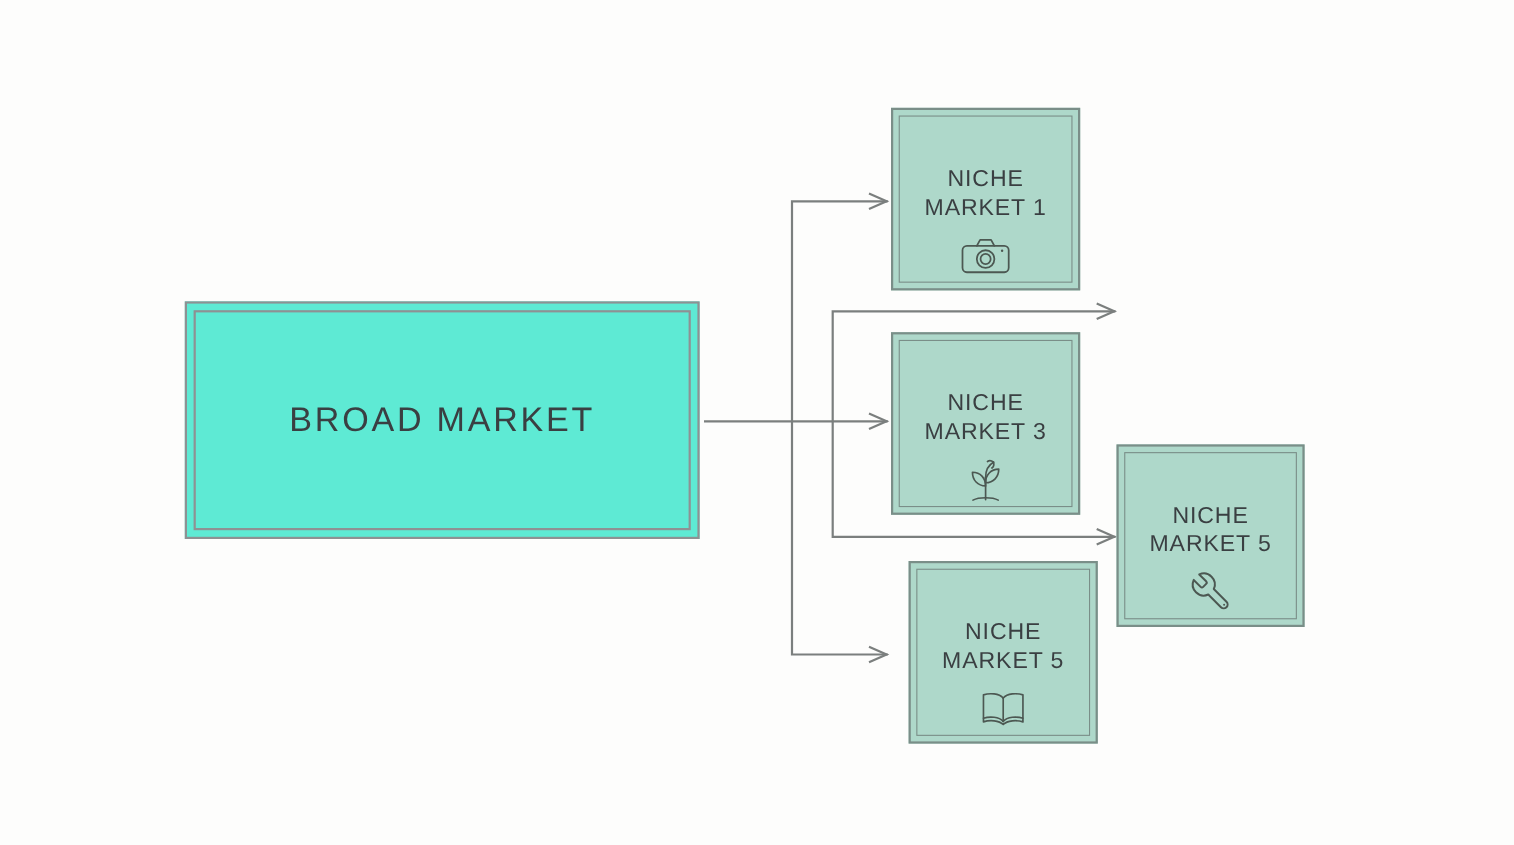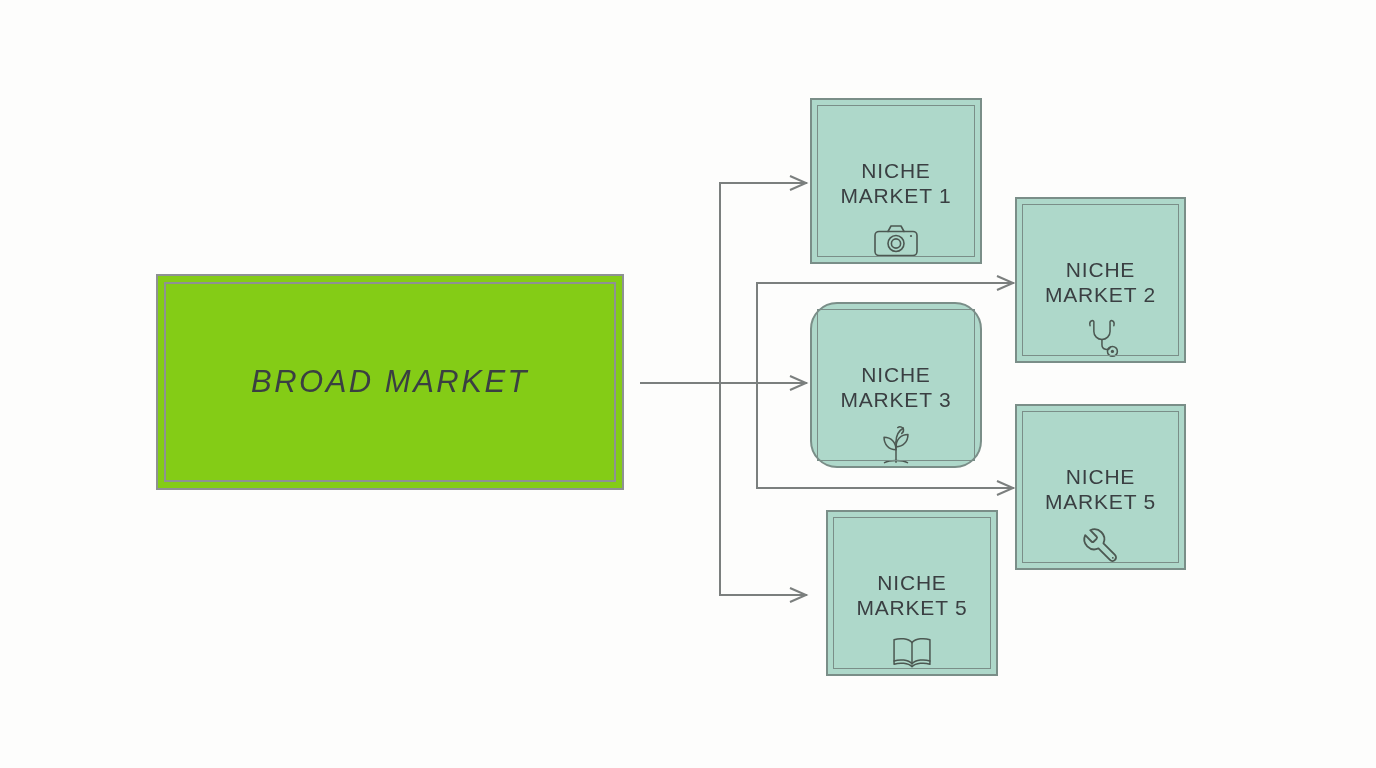--- a/index.html
+++ b/index.html
@@ -26,24 +26,24 @@
     position:absolute;left:0;top:0;width:1376px;height:768px;
   }
   .connectors path{
     stroke:var(--connector);
     stroke-width:2;
     fill:none;
   }
   
   .broad-box{
     position:absolute;
-    left:156px;top:274px;width:468px;height:216px;
-    background:#84cc16;
+    left:168px;top:274px;width:468px;height:216px;
+    background:#5eead4;
     border:2px solid var(--broad-border);
-    display:flex;align-items:center;justify-content:center;font-style:italic;
+    display:flex;align-items:center;justify-content:center;
   }
   .broad-box::before{
     content:"";
     position:absolute;inset:6px;
     border:2px solid var(--broad-border);
     pointer-events:none;
   }
   .broad-label{
     font-size:31px;
     letter-spacing:2.5px;
@@ -51,31 +51,30 @@
     white-space:nowrap;
   }
   
   .niche-box{
     position:absolute;
     width:172px;height:166px;
     background:var(--niche-fill);
     border:2px solid var(--niche-border);
     display:flex;flex-direction:column;align-items:center;
     padding-top:50px;
-    justify-content:flex-end;
   }
   .niche-box::before{
     content:"";
     position:absolute;inset:5px;
     border:1px solid var(--niche-border);
     pointer-events:none;
   }
   .pos-n1{left:810px;top:98px;}
   .pos-n2{left:1015px;top:197px;width:171px;}
-  .pos-n3{left:810px;top:302px;border-radius:27px;}
+  .pos-n3{left:810px;top:302px;}
   .pos-n4{left:1015px;top:404px;width:171px;}
   .pos-n5{left:810px;top:510px;margin-left:16px;}
   .niche-label{
     font-size:21px;
     line-height:1.22;
     letter-spacing:0.8px;
     text-align:center;
     max-width:132px;
     color:var(--text);
   }
@@ -120,31 +119,20 @@
       <svg width="46" height="36" viewBox="0 0 46 36">
         <rect x="2" y="9.5" width="42" height="24" rx="4"></rect>
         <path d="M15,9.5 L18,4 H28 L31,9.5"></path>
         <circle cx="23" cy="21.5" r="8"></circle>
         <circle cx="23" cy="21.5" r="4.6"></circle>
         <circle cx="38" cy="14" r="1.1" fill="var(--icon-stroke)" stroke="none"></circle>
       </svg>
     </div>
   </div>
 
-  <div class="niche-box pos-n2">
-    <div class="niche-label">NICHE MARKET 2</div>
-    <div class="icon-slot">
-      <svg width="40" height="44" viewBox="0 0 42 46">
-        <path d="M9.5,9 C8,3.5 14.5,1.5 13.5,7 L13.5,15 A8.5,8.5 0 0 0 30.5,15 L30.5,7 C29.5,1.5 36,3.5 34.5,9"></path>
-        <path d="M22,23.5 L22,29 C22,34.5 29,35.5 31,31.5"></path>
-        <circle cx="33" cy="36" r="5.2"></circle>
-        <circle cx="33" cy="36" r="1.7" fill="var(--icon-stroke)" stroke="none"></circle>
-      </svg>
-    </div>
-  </div>
 
   <div class="niche-box pos-n3">
     <div class="niche-label">NICHE MARKET 3</div>
     <div class="icon-slot">
       <svg width="40" height="44" viewBox="0 0 40 46">
         <path d="M8,42.5 C13.5,39.5 26.5,39.5 32,42.5"></path>
         <path d="M20,42 C20,34 20,28 20,21"></path>
         <path d="M20,29 C12.5,29 7.5,23.5 7.5,16 C15,16 20,21.5 20,29"></path>
         <path d="M20,26 C27.5,26 32.5,20.5 32.5,13 C25,13 20,18.5 20,26"></path>
         <path d="M20,21 C20,14 23,9 27.5,6.5"></path>

